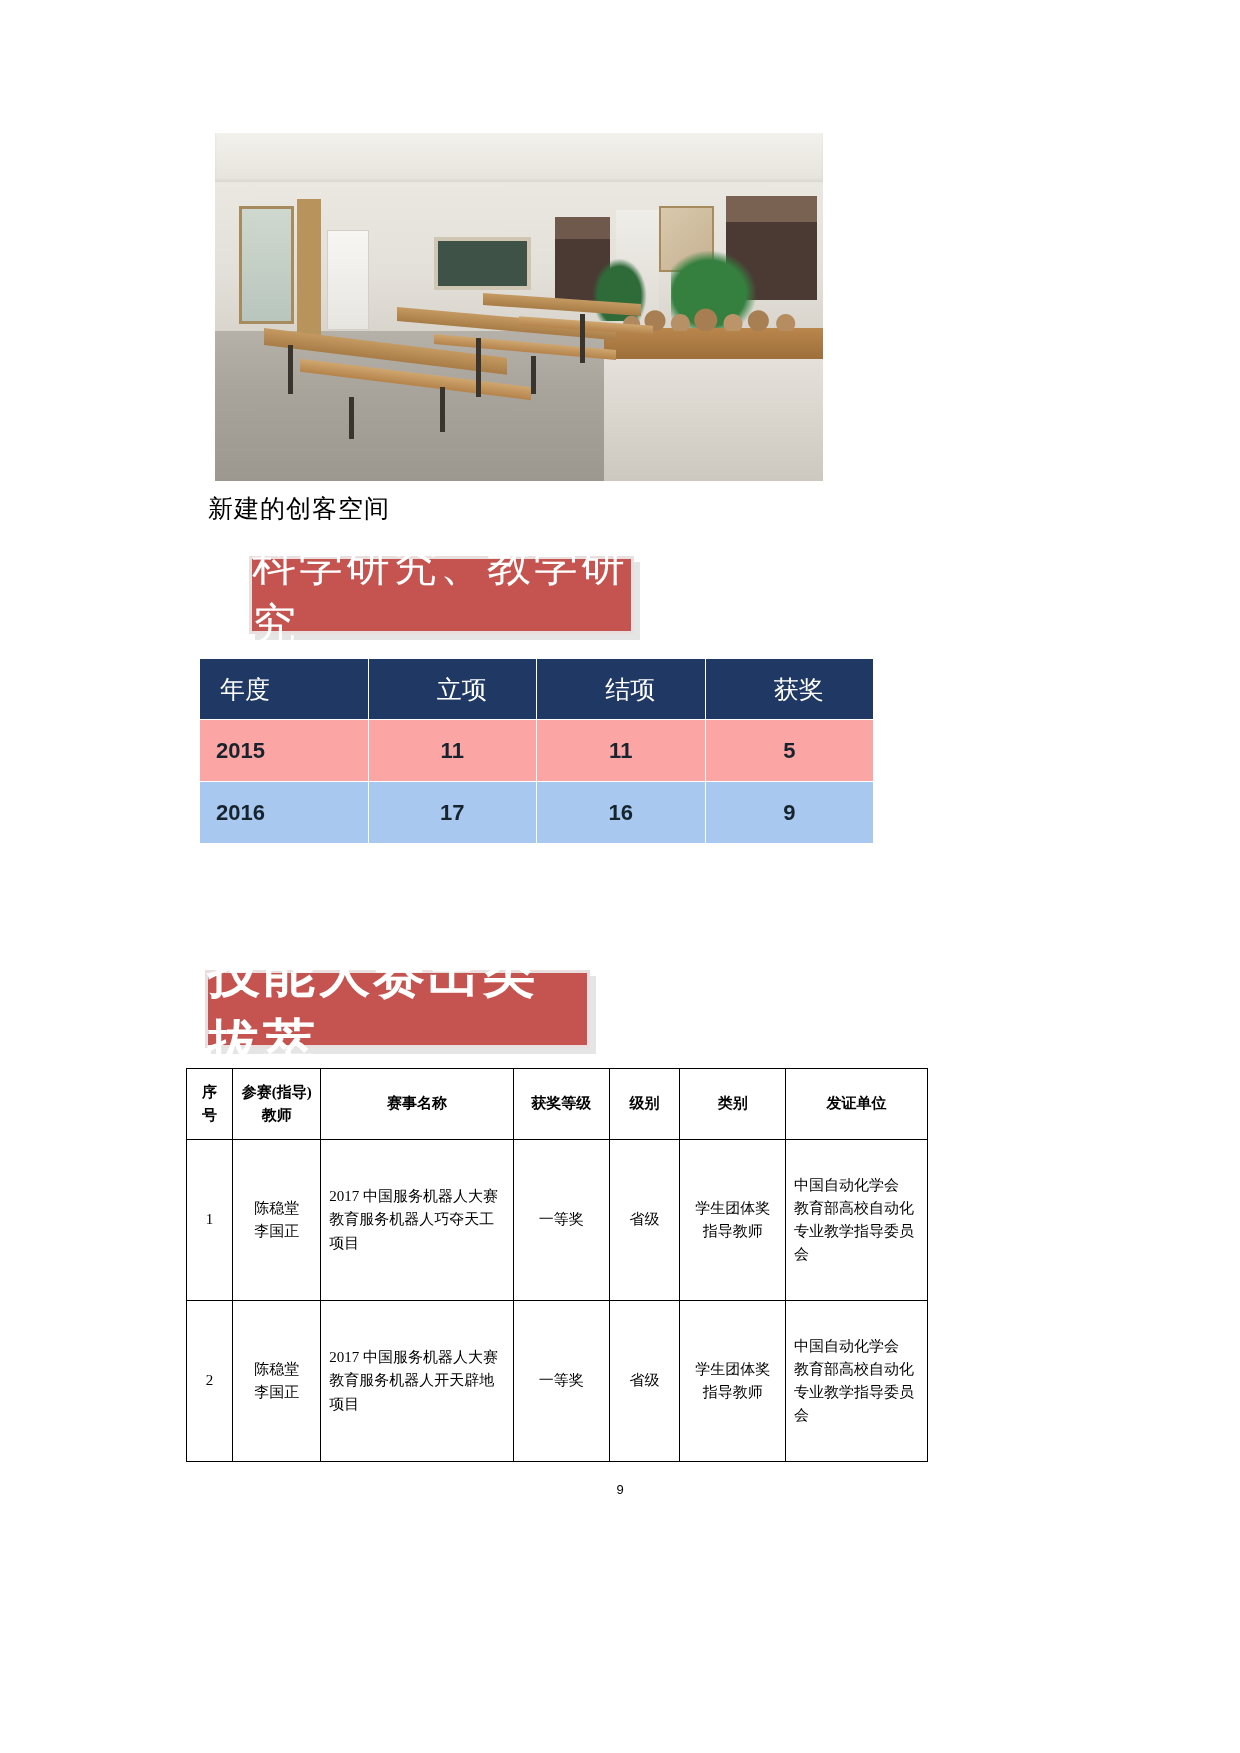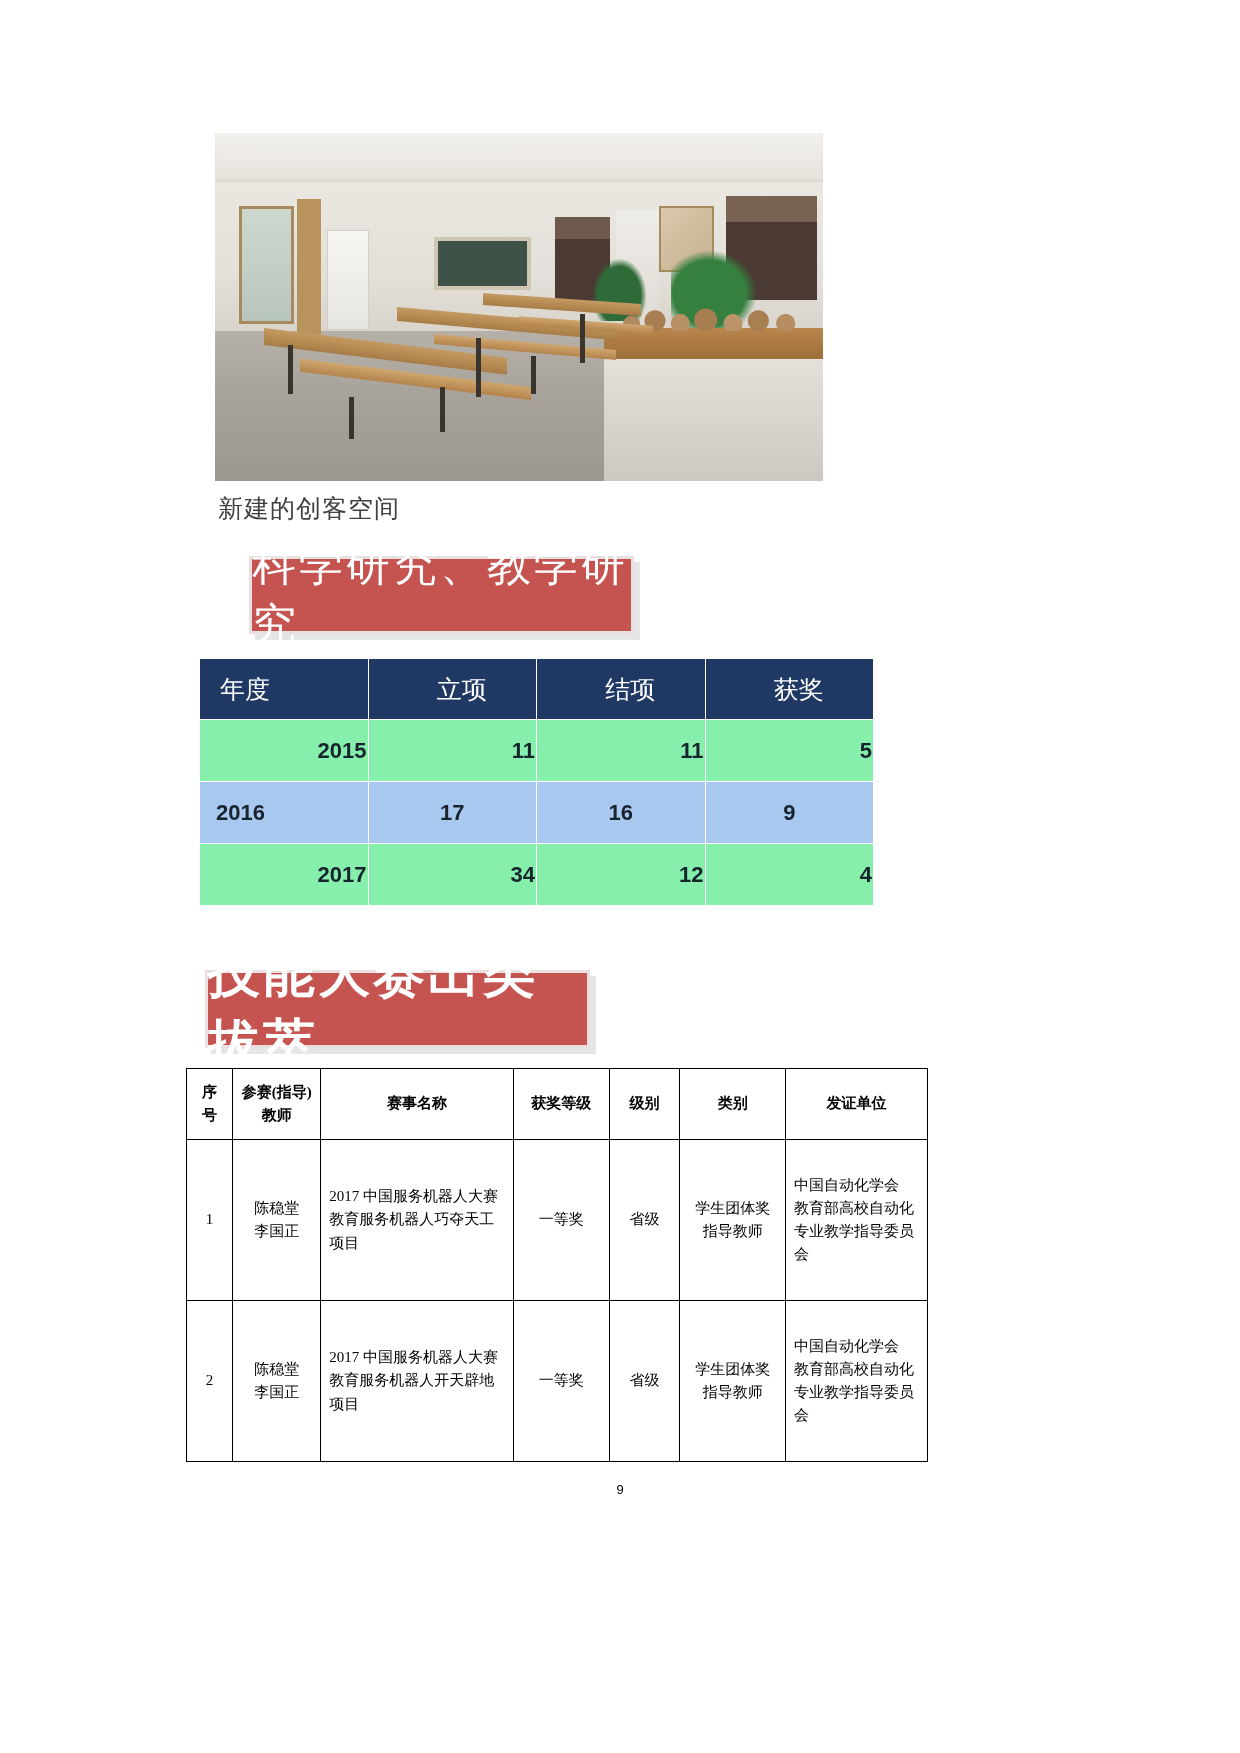--- a/index.html
+++ b/index.html
@@ -130,26 +130,26 @@
   }
   .ph-leg {
     position: absolute;
     background: #3a342e;
     width: 5px;
   }
 
   
   .caption {
     position: absolute;
-    left: 218px;
+    left: 208px;
     top: 492px;
     font-family: "Liberation Sans", sans-serif;
     font-size: 25px;
     letter-spacing: 1px;
-    color: #404040;
+    color: #000000;
   }
 
   
   .banner {
     position: absolute;
     background: #c5534f;
     border: 3px solid #e9dfde;
     box-shadow: 6px 6px 0 rgba(0,0,0,0.10);
     color: #fff;
     display: flex;
@@ -197,21 +197,21 @@
   .research-table th.year-col { text-align: left; }
   .research-table td {
     height: 59px;
     font-size: 22px;
     font-weight: bold;
     text-align: center;
     border: 1px solid #ffffff;
     color: #17242e;
   }
   .research-table td.year-cell { text-align: left; padding-left: 16px; }
-  .research-table tr.row-a td { background: #86efac; text-align: right; }
+  .research-table tr.row-a td { background: #fca5a5; }
   .research-table tr.row-b td { background: #a9c8f0; }
 
   
   .award-table {
     position: absolute;
     left: 186px;
     top: 1068px;
     width: 742px;
     border-collapse: collapse;
     font-family: "Liberation Serif", "DejaVu Serif", serif;
@@ -305,26 +305,20 @@
       <td>11</td>
       <td>11</td>
       <td>5</td>
     </tr>
     <tr class="row-b">
       <td class="year-cell">2016</td>
       <td>17</td>
       <td>16</td>
       <td>9</td>
     </tr>
-    <tr class="row-a">
-      <td class="year-cell">2017</td>
-      <td>34</td>
-      <td>12</td>
-      <td>4</td>
-    </tr>
   </tbody>
 </table>
 
 <div class="banner" id="banner2">技能大赛出类拔萃</div>
 
 <table class="award-table">
   <thead>
     <tr>
       <th class="c-idx">序号</th>
       <th class="c-tea">参赛(指导)教师</th>

